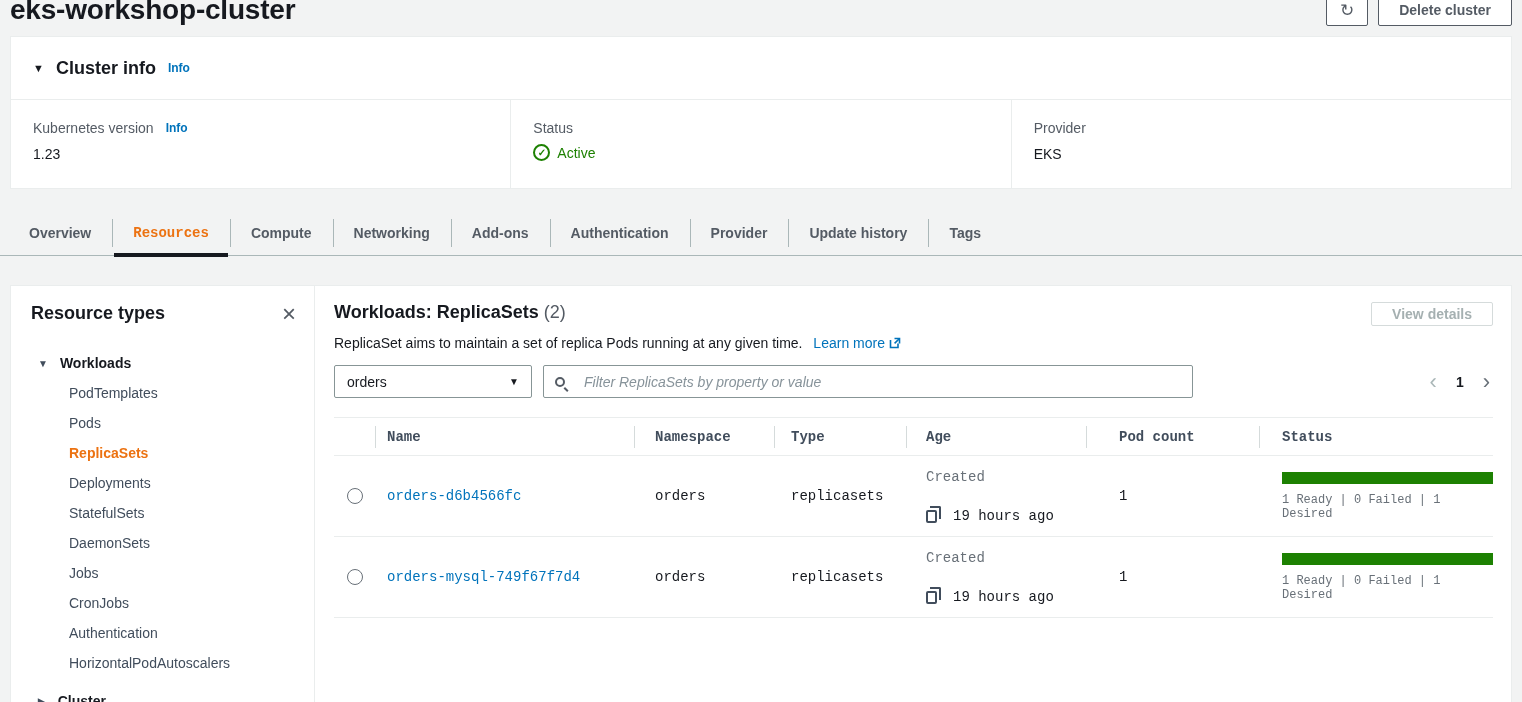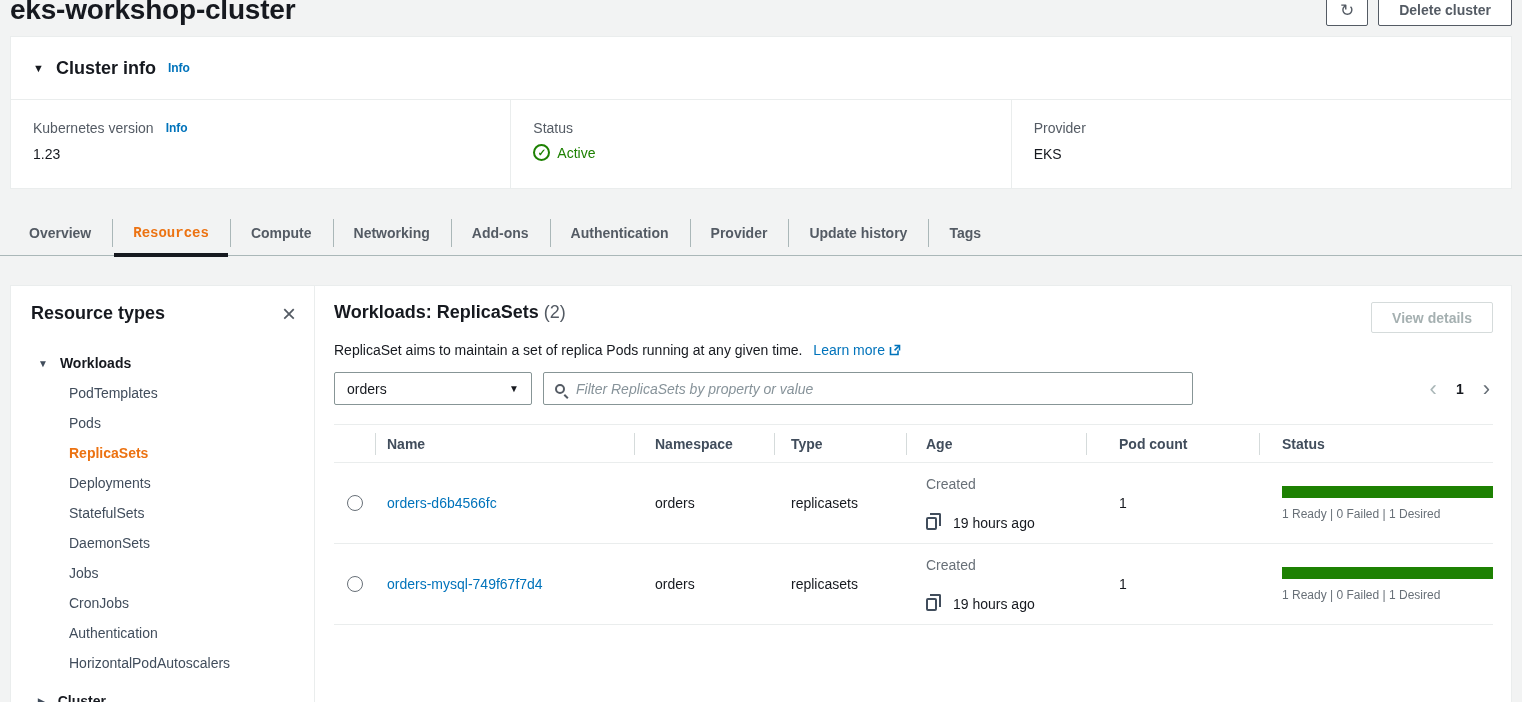--- a/index.html
+++ b/index.html
@@ -49,43 +49,43 @@
   .group-caret { font-size:10px; color:#414d5c; }
   .tree-item { padding:7px 0 7px 38px; color:#414d5c; cursor:pointer; line-height:16px; }
   .tree-item.selected { color:#ec7211; font-weight:700; }
   .tree-group.collapsed { margin-top:8px; }
 
   
   .content { flex:1; padding:16px 18px 0 19px; min-width:0; }
   .content-header { display:flex; align-items:flex-start; justify-content:space-between; }
   .panel-title { font-size:18px; font-weight:700; }
   .panel-count { color:#545b64; font-weight:400; }
-  .view-details-btn { background:#fff; border:1px solid #d5dbdb; border-radius:2px; height:31px; padding:0 20px; font-family:inherit; font-size:14px; font-weight:700; color:#a5b0b1; cursor:not-allowed; }
+  .view-details-btn { background:#fff; border:1px solid #d5dbdb; border-radius:2px; height:24px; padding:0 20px; font-family:inherit; font-size:14px; font-weight:700; color:#a5b0b1; cursor:not-allowed; }
   .desc { margin-top:9px; font-size:14px; color:#16191f; }
   .learn-more { color:#0073bb; text-decoration:none; margin-left:7px; }
   .ext-icon { display:inline-block; vertical-align:-1px; margin-left:4px; }
 
   .filter-row { margin-top:14px; display:flex; align-items:center; }
   .select-box { width:198px; height:33px; border:1px solid #879596; border-radius:2px; background:#fff; display:flex; align-items:center; justify-content:space-between; padding:0 12px; cursor:pointer; }
   .select-caret { font-size:10px; color:#16191f; }
-  .search-box { margin-left:11px; width:650px; height:33px; border:1px solid #879596; border-radius:2px; background:#fff; display:flex; align-items:center; gap:11px; padding:0 11px; }
+  .search-box { margin-left:11px; width:650px; height:33px; border:1px solid #879596; border-radius:2px; background:#fff; display:flex; align-items:center; gap:19px; padding:0 11px; }
   .search-glyph { position:relative; width:10px; height:10px; border:2px solid #545b64; border-radius:50%; flex:none; }
   .search-glyph::after { content:''; position:absolute; left:8px; top:8px; width:5px; height:2px; background:#545b64; transform:rotate(45deg); transform-origin:0 0; }
   .search-input { flex:1; border:none; outline:none; font-family:inherit; font-size:14px; font-style:italic; color:#16191f; background:transparent; }
   .search-input::placeholder { color:#87939a; font-style:italic; }
   .pagination { margin-left:auto; display:flex; align-items:center; gap:17px; padding-right:1px; }
   .page-chevron { background:none; border:none; font-size:22px; line-height:1; cursor:pointer; font-family:inherit; padding:0 2px; }
   .page-chevron.prev { color:#aab7b8; cursor:default; }
   .page-chevron.next { color:#687078; }
   .page-number { font-weight:700; font-size:14px; color:#16191f; }
 
   
   .rs-table { margin-top:19px; border-top:1px solid #eaeded; }
   .thead { display:flex; align-items:center; height:38px; border-bottom:1px solid #eaeded; font-weight:700; color:#414d5c; }
-  .cell { flex:none; }
+  .cell { flex:none;font-family:Liberation Mono, monospace; }
   .c-sel { width:41px; display:flex; }
   .c-name { width:259px; padding-left:12px; }
   .c-ns { width:140px; padding-left:21px; }
   .c-type { width:132px; padding-left:17px; }
   .c-age { width:180px; padding-left:20px; }
   .c-pod { width:173px; padding-left:33px; }
   .c-status { flex:1; padding-left:23px; padding-right:0; min-width:0; }
   .thead .cell { position:relative; }
   .thead .cell + .cell::before { content:''; position:absolute; left:0; top:50%; transform:translateY(-50%); width:1px; height:22px; background:#d5dbdb; }
   .trow { display:flex; align-items:center; height:81px; border-bottom:1px solid #eaeded; }

